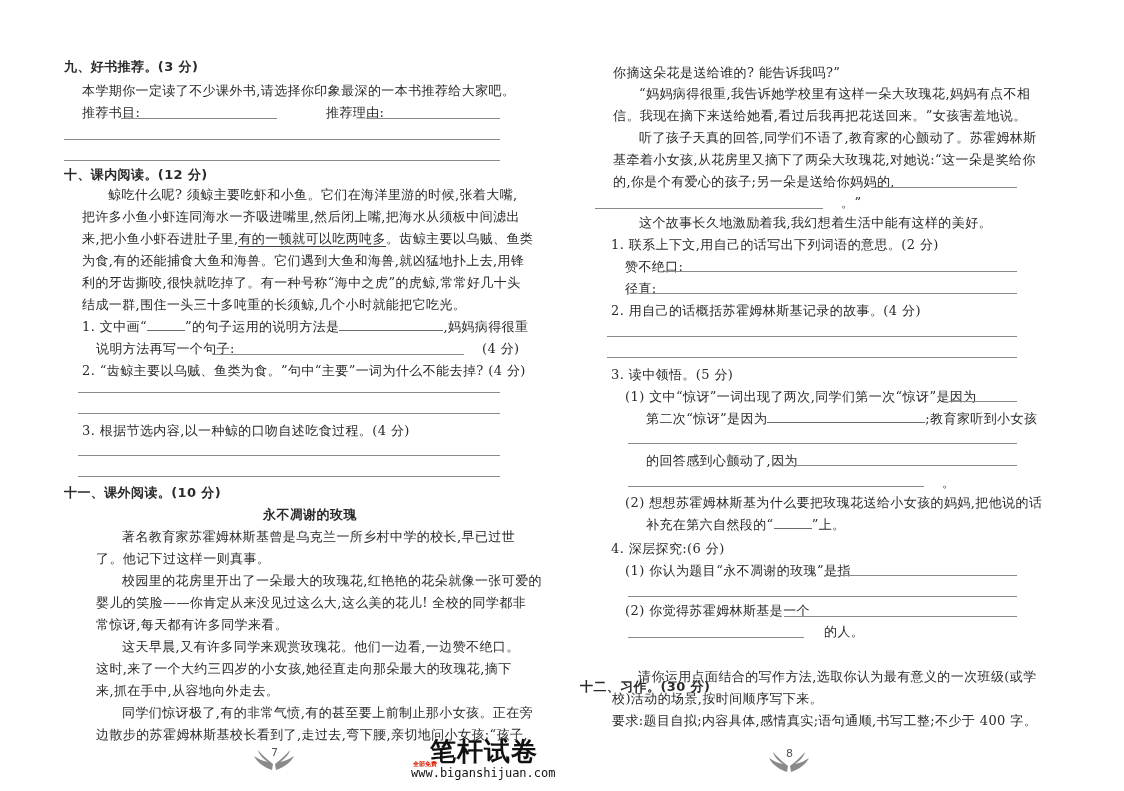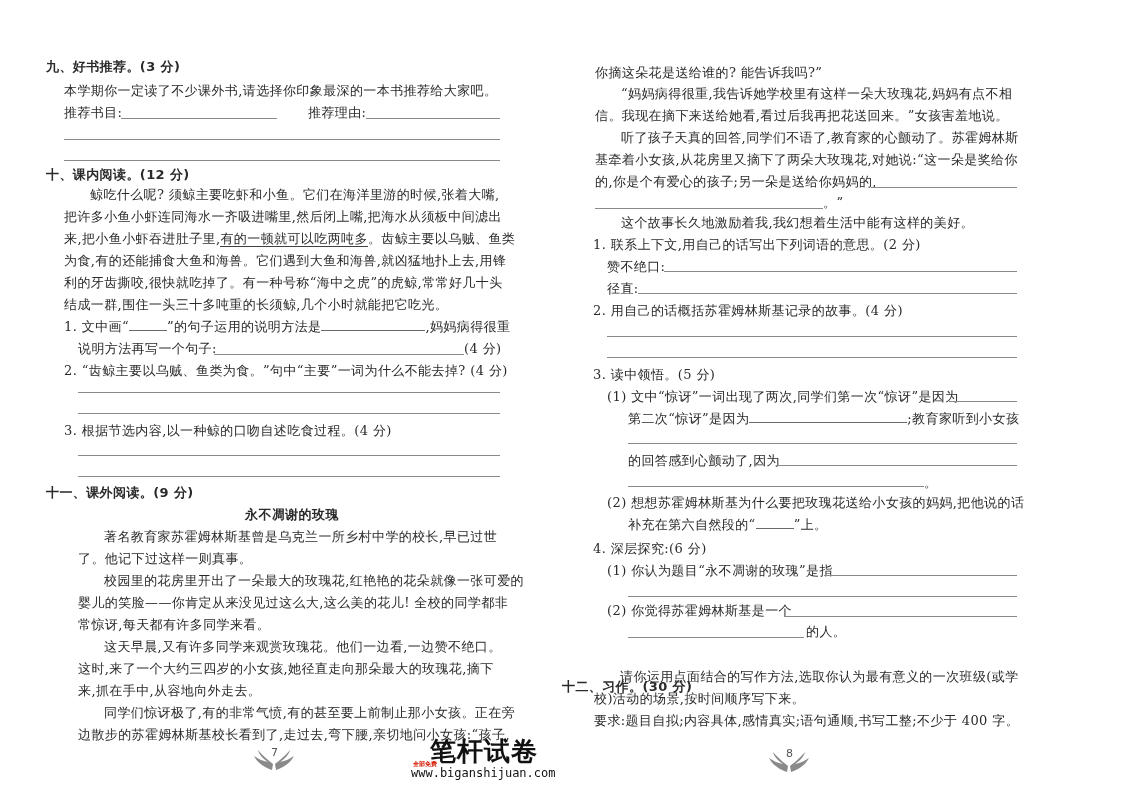--- a/index.html
+++ b/index.html
@@ -1,18 +1,18 @@
 <!DOCTYPE html>
 <html><head>
 <meta charset="utf-8">
 <style>
   html, body { margin:0; padding:0; background:#ffffff; }
   body { width:1124px; height:791px; position:relative; overflow:hidden;
          font-family:"DejaVu Serif","Liberation Serif",serif; color:#2a2a2a; }
-  .line { position:absolute; font-size:13px; line-height:18px; white-space:nowrap; letter-spacing:0.4px; }
+  .line { position:absolute; font-size:13px; line-height:18px; white-space:nowrap; letter-spacing:0.4px;margin-left:18px; }
   .title { font-family:"DejaVu Sans","Liberation Sans",sans-serif; font-weight:bold; font-size:13px; }
   .rule { position:absolute; height:0; border-top:1px solid #8a8a8a; }
   .blank { display:inline-block; border-bottom:1px solid #6a6a6a; height:12px; vertical-align:baseline; }
   .ul { border-bottom:1px solid #404040; }
   .wing { position:absolute; width:44px; height:26px; }
   .pgnum { position:absolute; font-family:"DejaVu Sans","Liberation Sans",sans-serif; font-size:11px; color:#555; }
   .logo-cn { position:absolute; font-family:"DejaVu Sans","Liberation Sans",sans-serif; font-size:26px; font-weight:bold; color:#111; letter-spacing:1px; }
   .logo-url { position:absolute; font-family:"DejaVu Sans Mono","Liberation Mono",monospace; font-size:12px; color:#111; }
   .logo-free { position:absolute; font-family:"DejaVu Sans","Liberation Sans",sans-serif; font-size:6px; color:#d81e06; font-weight:bold; }
 </style>
@@ -48,21 +48,21 @@
   <div class="line" style="left:464px;top:340px;">(4 分)</div>
 
   <div class="line" style="left:64px;top:362px;">2. “齿鲸主要以乌贼、鱼类为食。”句中“主要”一词为什么不能去掉? (4 分)</div>
   <div class="rule" style="left:78px;top:392px;width:422px;"></div>
   <div class="rule" style="left:78px;top:413px;width:422px;"></div>
 
   <div class="line" style="left:64px;top:422px;">3. 根据节选内容,以一种鲸的口吻自述吃食过程。(4 分)</div>
   <div class="rule" style="left:78px;top:455px;width:422px;"></div>
   <div class="rule" style="left:78px;top:476px;width:422px;"></div>
 
-  <div class="line title" style="left:46px;top:484px;">十一、课外阅读。(9 分)</div>
+  <div class="line title" style="left:46px;top:484px;">十一、课外阅读。(10 分)</div>
   <div class="line title" style="left:245px;top:506px;">永不凋谢的玫瑰</div>
   <div class="line" style="left:104px;top:528px;">著名教育家苏霍姆林斯基曾是乌克兰一所乡村中学的校长,早已过世</div>
   <div class="line" style="left:78px;top:550px;">了。他记下过这样一则真事。</div>
   <div class="line" style="left:104px;top:572px;">校园里的花房里开出了一朵最大的玫瑰花,红艳艳的花朵就像一张可爱的</div>
   <div class="line" style="left:78px;top:594px;">婴儿的笑脸——你肯定从来没见过这么大,这么美的花儿! 全校的同学都非</div>
   <div class="line" style="left:78px;top:616px;">常惊讶,每天都有许多同学来看。</div>
   <div class="line" style="left:104px;top:638px;">这天早晨,又有许多同学来观赏玫瑰花。他们一边看,一边赞不绝口。</div>
   <div class="line" style="left:78px;top:660px;">这时,来了一个大约三四岁的小女孩,她径直走向那朵最大的玫瑰花,摘下</div>
   <div class="line" style="left:78px;top:682px;">来,抓在手中,从容地向外走去。</div>
   <div class="line" style="left:104px;top:704px;">同学们惊讶极了,有的非常气愤,有的甚至要上前制止那小女孩。正在旁</div>

